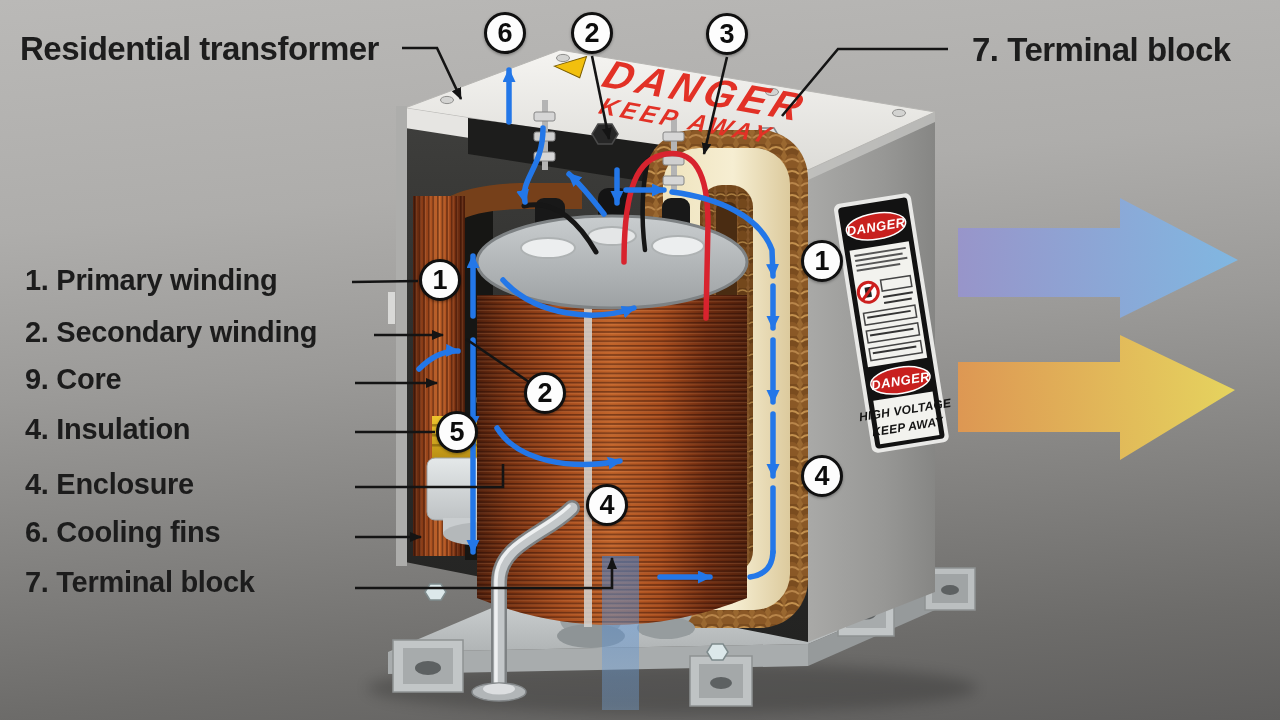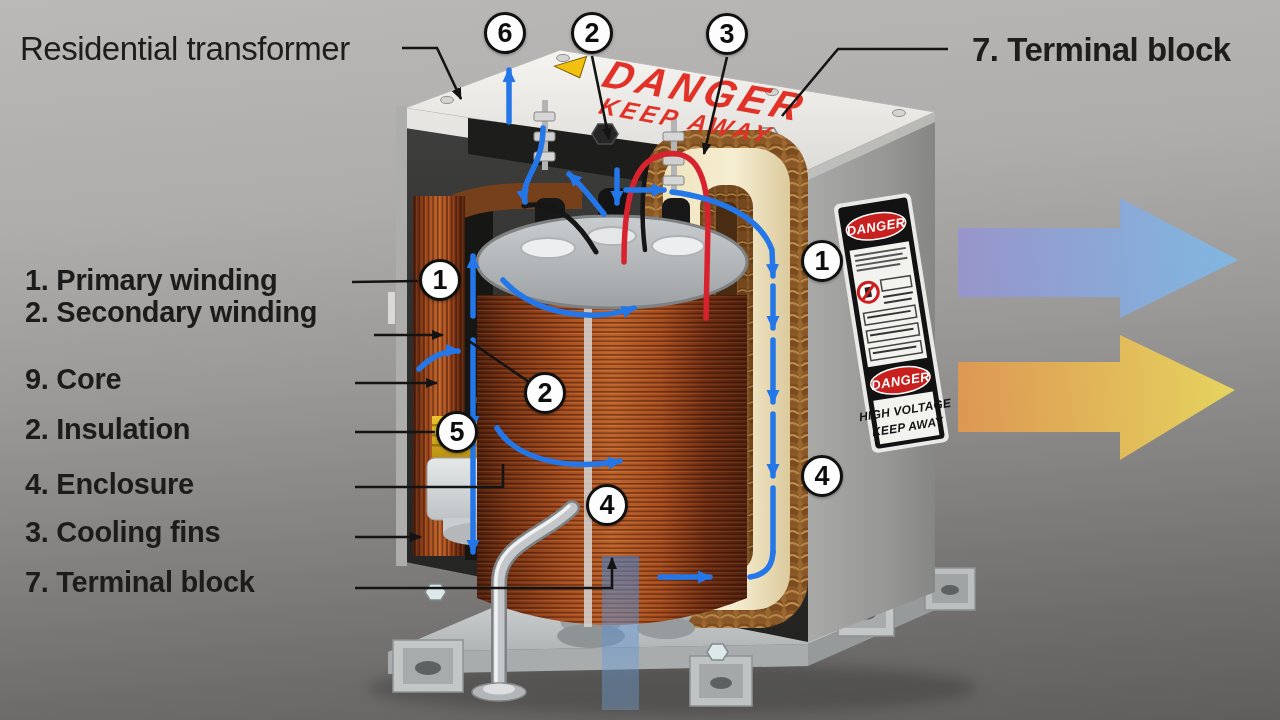--- a/index.html
+++ b/index.html
@@ -6,21 +6,21 @@
   html,body { width:1280px; height:720px; overflow:hidden; }
   body{
     font-family:"Liberation Sans", sans-serif;
     background:linear-gradient(175deg,#bab9b7 0%,#aeadab 28%,#9b9a98 48%,#838280 68%,#6d6c6a 86%,#5f5e5d 100%);
     position:relative;
   }
   .stage{ position:absolute; inset:0; }
   svg.scene{ position:absolute; left:0; top:0; }
   .page-title{
     position:absolute; left:20px; top:30px;
-    font-size:33px; font-weight:400; letter-spacing:-0.5px; color:#1d1d1d;
+    font-size:33px; font-weight:700; letter-spacing:-0.5px; color:#1d1d1d;
   }
   .tr-callout{
     position:absolute; left:972px; top:31px;
     font-size:33px; font-weight:600; letter-spacing:-0.5px; color:#1d1d1d;
   }
   .legend{ position:absolute; left:25px; top:0; }
   .legend-item{
     position:absolute; left:0; white-space:nowrap;
     font-size:29px; font-weight:600; letter-spacing:-0.3px; color:#1c1c1c;
   }
@@ -334,25 +334,25 @@
 
   <polygon points="958,228 1120,228 1120,198 1238,260 1120,318 1120,297 958,297" fill="url(#bigBlue)" opacity="0.93"></polygon>
   <polygon points="958,362 1120,362 1120,335 1235,390 1120,460 1120,432 958,432" fill="url(#bigYellow)" opacity="0.93"></polygon>
 </svg>
 
 <div class="page-title">Residential transformer</div>
 <div class="tr-callout">7. Terminal block</div>
 
 <div class="legend">
   <div class="legend-item" style="top:264px">1. Primary winding</div>
-  <div class="legend-item" style="top:296px">2. Secondary winding</div>
+  <div class="legend-item" style="top:316px">2. Secondary winding</div>
   <div class="legend-item" style="top:363px">9. Core</div>
-  <div class="legend-item" style="top:413px">2. Insulation</div>
+  <div class="legend-item" style="top:413px">4. Insulation</div>
   <div class="legend-item" style="top:468px">4. Enclosure</div>
-  <div class="legend-item" style="top:516px">3. Cooling fins</div>
+  <div class="legend-item" style="top:516px">6. Cooling fins</div>
   <div class="legend-item" style="top:566px">7. Terminal block</div>
 </div>
 
 <div class="badge" style="left:484px; top:12px">6</div>
 <div class="badge" style="left:571px; top:12px">2</div>
 <div class="badge" style="left:706px; top:13px">3</div>
 <div class="badge" style="left:419px; top:259px">1</div>
 <div class="badge" style="left:524px; top:372px">2</div>
 <div class="badge" style="left:436px; top:411px">5</div>
 <div class="badge" style="left:586px; top:484px">4</div>

